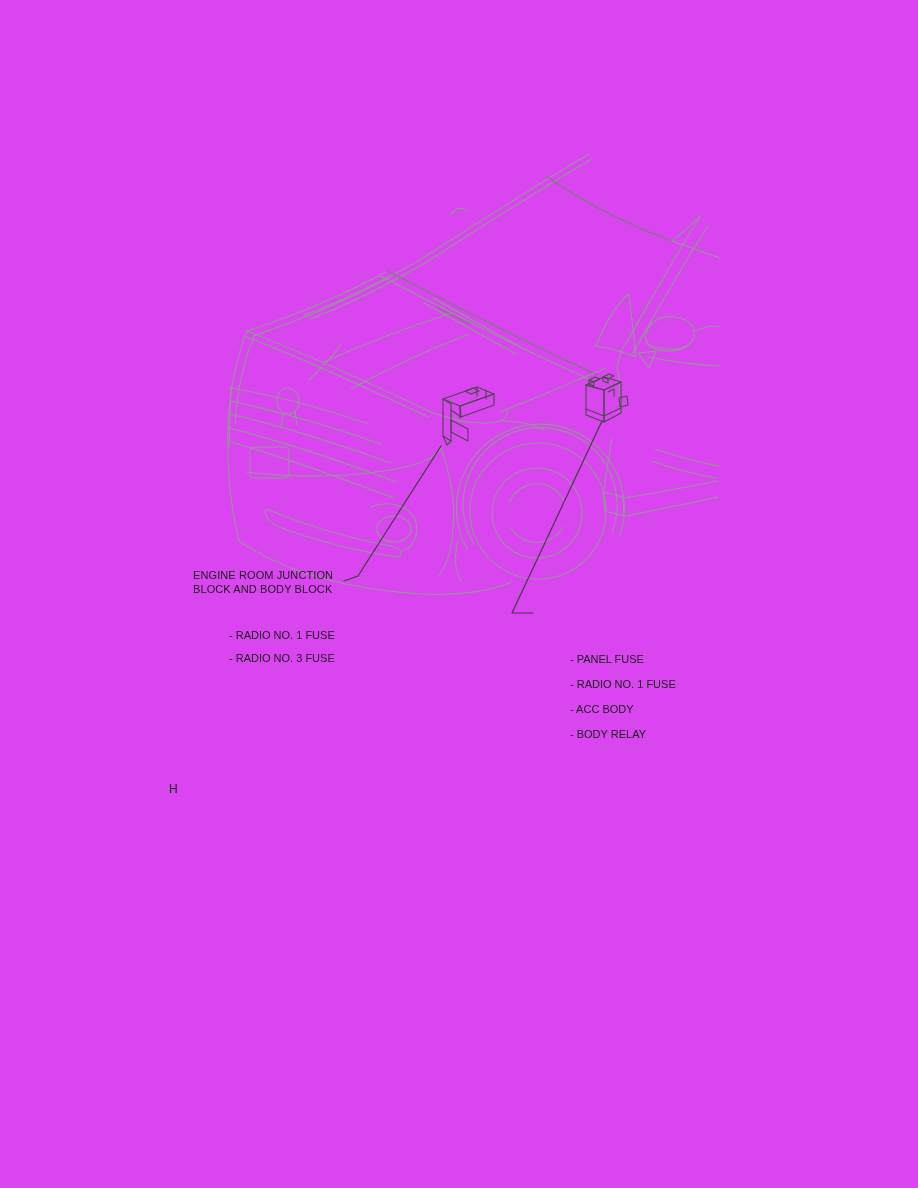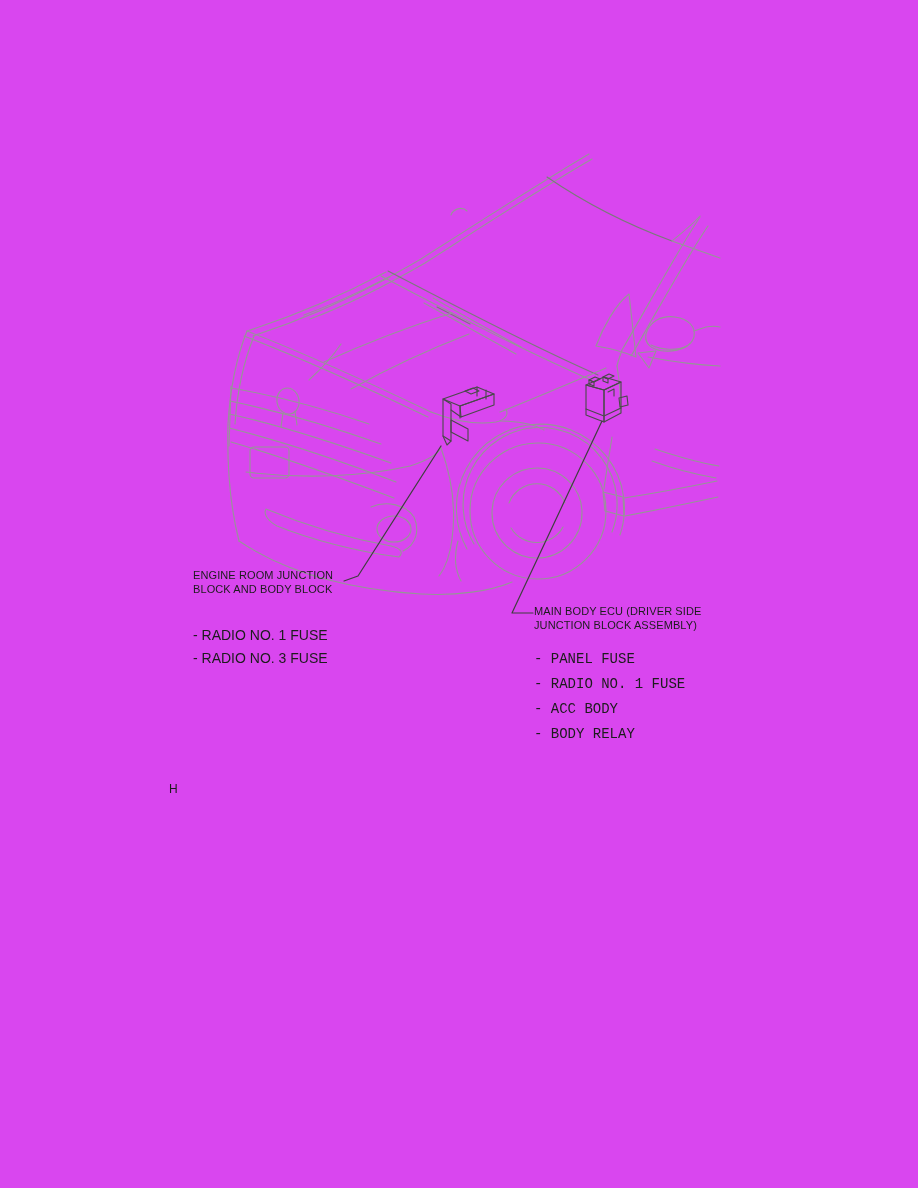--- a/index.html
+++ b/index.html
@@ -14,25 +14,25 @@
   .art{position:absolute;left:0;top:0;width:918px;height:1188px;}
   .callout-title{
     position:absolute;
     font-size:11px;line-height:14px;
     letter-spacing:.1px;
     white-space:nowrap;
     color:#1c1c1c;
   }
   .item-list{position:absolute;}
   .item-list .item{
-    font-size:14px;line-height:13px;
-    white-space:nowrap;color:#1c1c1c;
+    font-size:11px;line-height:13px;
+    white-space:nowrap;color:#1c1c1c;margin-left:36px;
   }
   .item-list.left-list .item{margin-bottom:10px;}
-  .item-list.right-list .item{margin-bottom:12px;font-family:Liberation Mono, monospace;}
+  .item-list.right-list .item{margin-bottom:12px;}
   .h-mark{
     position:absolute;left:169px;top:783px;
     font-size:12px;line-height:13px;color:#1c1c1c;
   }
 </style>
 </head>
 <body>
 
 <div class="page">
 
@@ -148,24 +148,20 @@
 
   <div class="callout-title" style="left:193px;top:568px;">
     <div>ENGINE ROOM JUNCTION</div>
     <div>BLOCK AND BODY BLOCK</div>
   </div>
   <div class="item-list left-list" style="left:193px;top:629px;">
     <div class="item">- RADIO NO. 1 FUSE</div>
     <div class="item">- RADIO NO. 3 FUSE</div>
   </div>
 
-  <div class="callout-title" style="left:534px;top:604px;">
-    <div>MAIN BODY ECU (DRIVER SIDE</div>
-    <div>JUNCTION BLOCK ASSEMBLY)</div>
-  </div>
   <div class="item-list right-list" style="left:534px;top:653px;">
     <div class="item">- PANEL FUSE</div>
     <div class="item">- RADIO NO. 1 FUSE</div>
     <div class="item">- ACC BODY</div>
     <div class="item">- BODY RELAY</div>
   </div>
 
   <div class="h-mark">H</div>
 
 </div>

